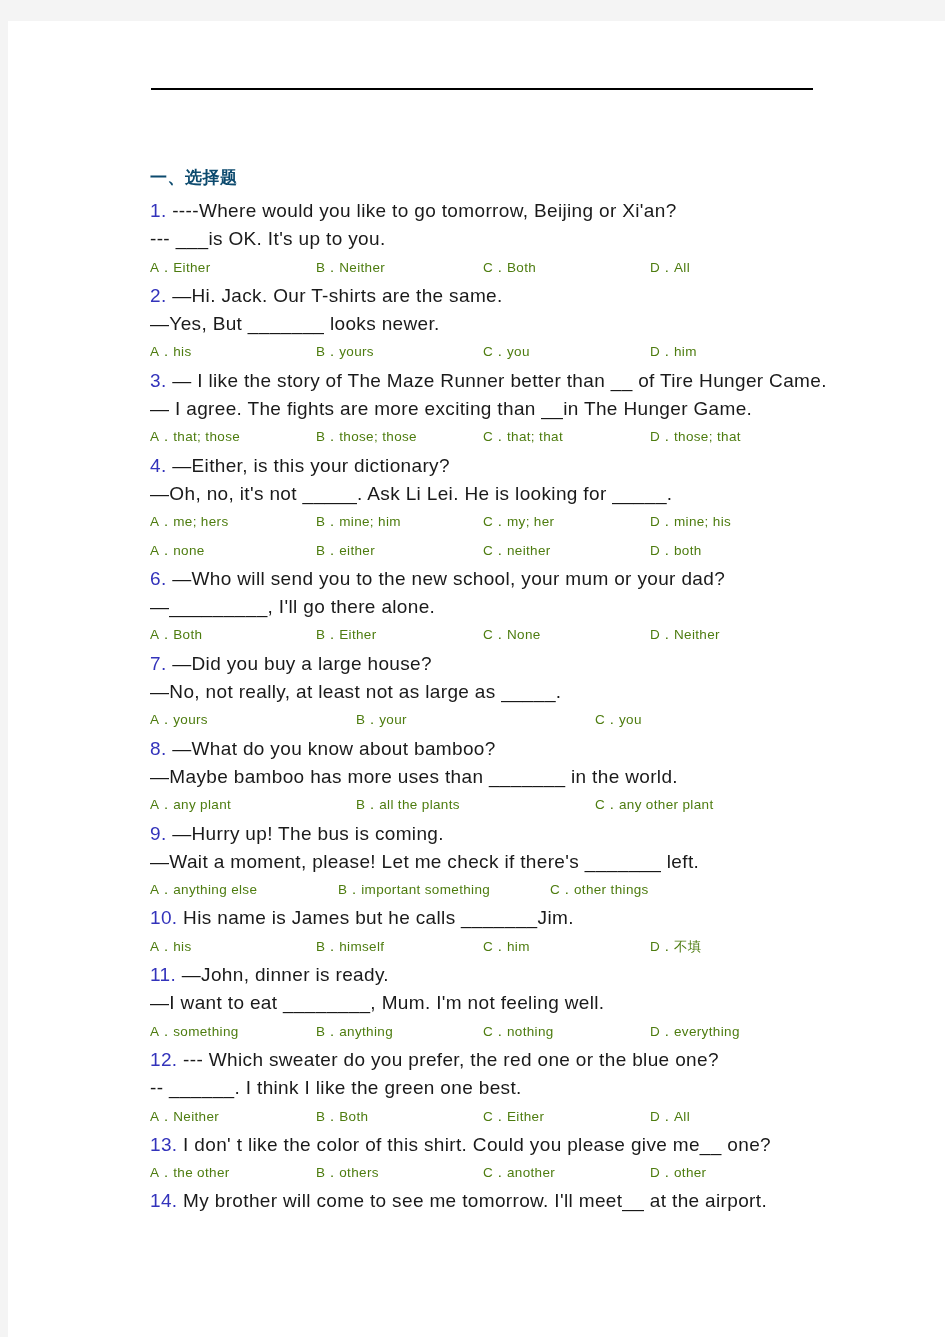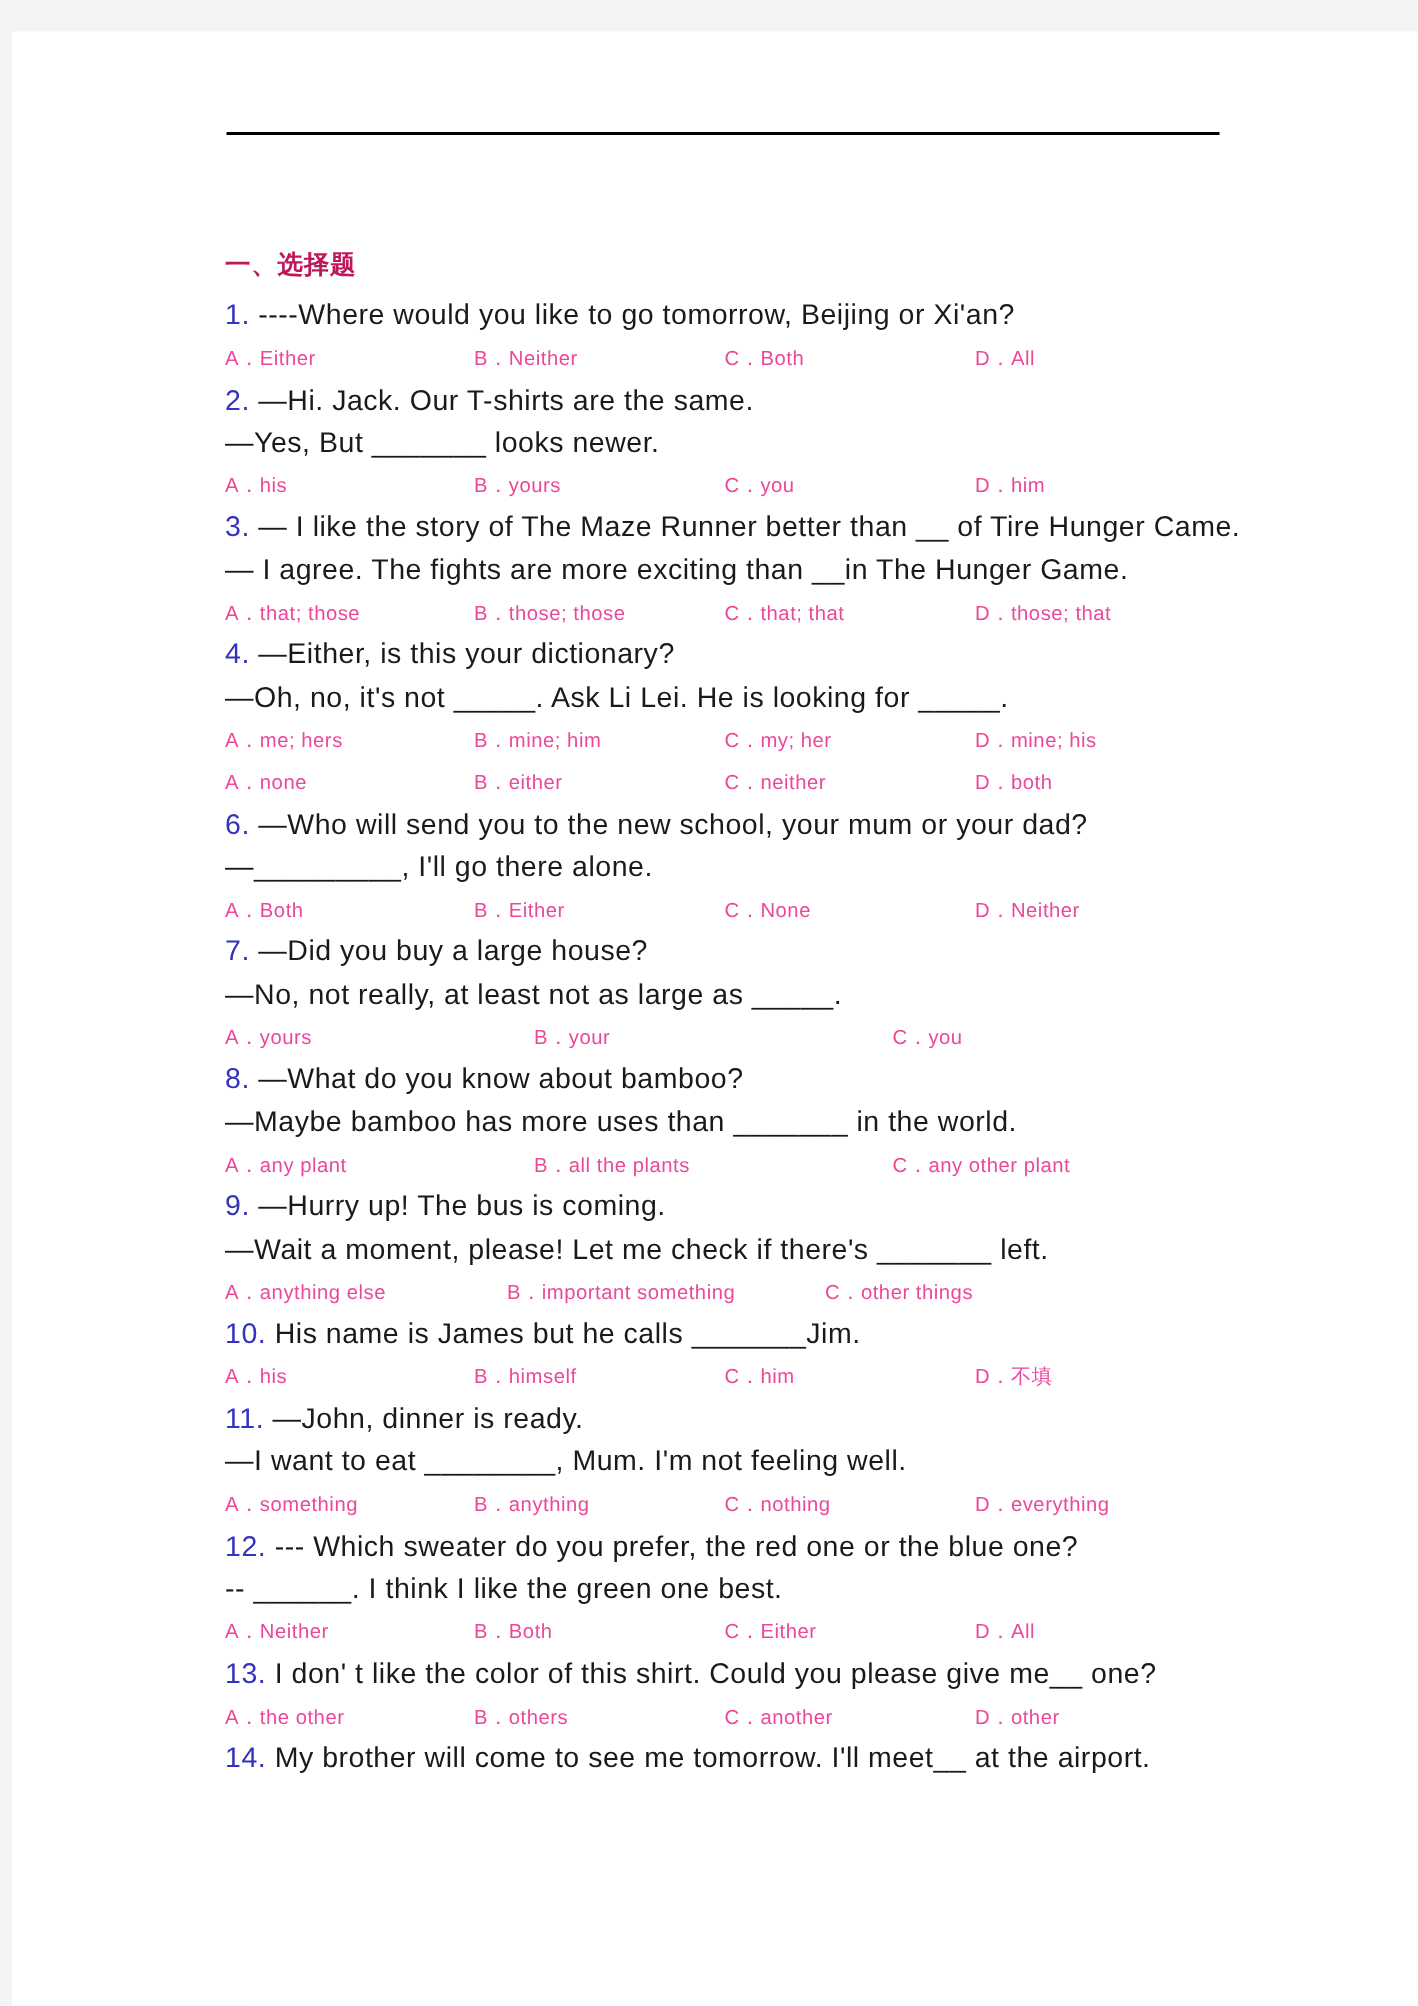--- a/index.html
+++ b/index.html
@@ -31,39 +31,39 @@
   }
   .content {
     position: absolute;
     left: 142px;
     top: 145px;
     width: 700px;
   }
   .heading {
     font-size: 17px;
     font-weight: bold;
-    color: #be185d;
+    color: #0c4a6e;
     letter-spacing: 0.5px;
     margin: 0 0 9px 0;
     line-height: 22px;
     font-family: "DejaVu Sans", "Liberation Sans", sans-serif;
   }
   .qline {
     font-size: 19px;
     color: #1a1a1a;
     line-height: 28.3px;
     white-space: nowrap;
     letter-spacing: 0.35px;
   }
   .qnum {
     color: #3333bb;
   }
   .opts {
     font-size: 13.5px;
-    color: #ec4899;
+    color: #4d7c0f;
     line-height: 28.3px;
     white-space: nowrap;
     position: relative;
     height: 28.3px;
     letter-spacing: 0.35px;
   }
   .opt {
     position: absolute;
     top: 0;
   }
@@ -85,20 +85,21 @@
 <div class="page">
 
   <div class="top-rule"></div>
 
   <div class="content">
 
     <div class="heading">一、选择题</div>
 
     <div id="questions-container">
         <div class="qline"><span class="qnum">1.</span><span>&nbsp;</span><span>----Where would you like to go tomorrow, Beijing or Xi'an?</span></div>
+        <div class="qline"><span>--- ___is OK. It's up to you.</span></div>
         <div class="opts cols4">
           <span class="opt">A．Either</span>
           <span class="opt">B．Neither</span>
           <span class="opt">C．Both</span>
           <span class="opt">D．All</span>
         </div>
         <div class="qline"><span class="qnum">2.</span><span>&nbsp;</span><span>—Hi. Jack. Our T-shirts are the same.</span></div>
         <div class="qline"><span>—Yes, But _______ looks newer.</span></div>
         <div class="opts cols4">
           <span class="opt">A．his</span>

